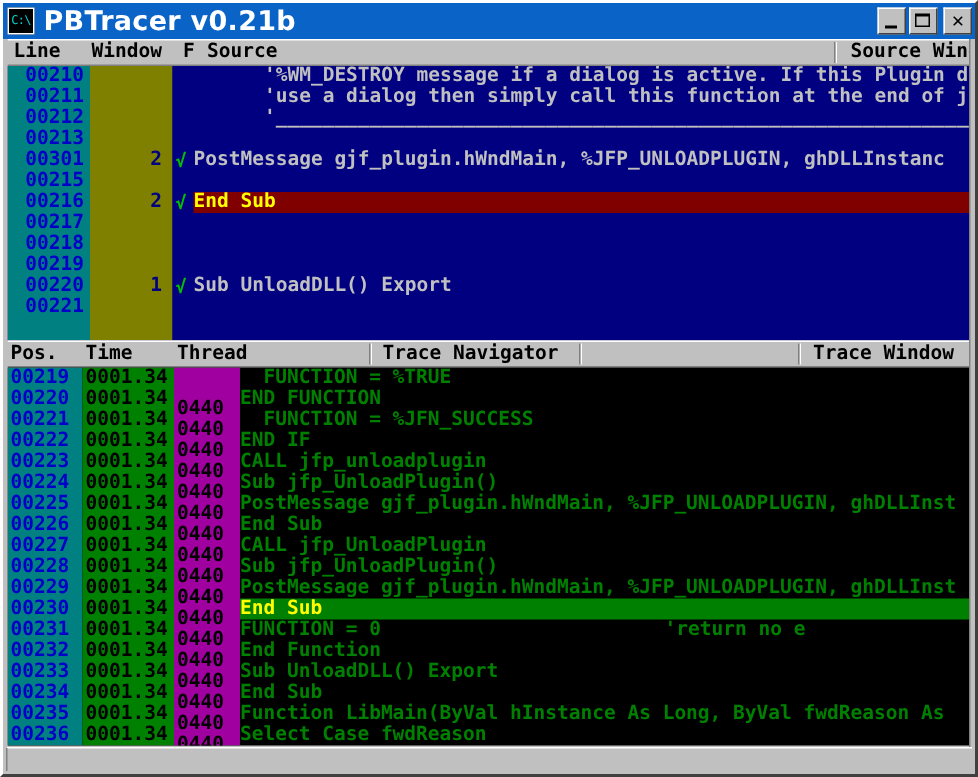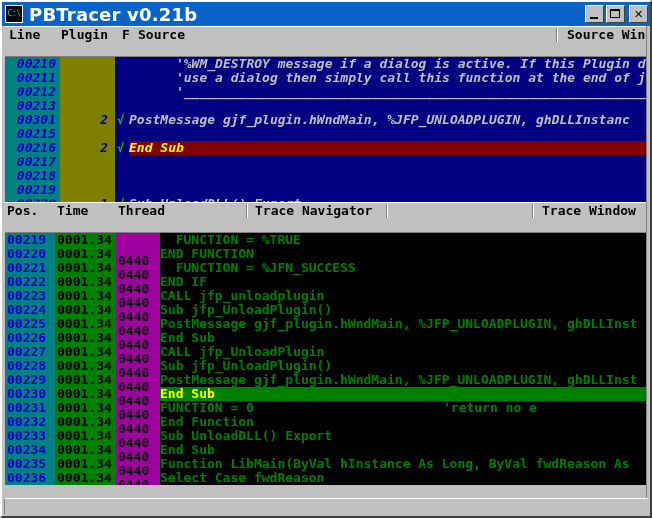--- a/index.html
+++ b/index.html
@@ -109,21 +109,21 @@
   }
   #btn-close::after {
     content: "\2715";
     left: 4px;
     top: 3px;
     font-size: 11px;
   }
 
   
   .header-bar {
-    height: 31px;
+    height: 18px;
     background: #c0c0c0;
     border-top: 1px solid #ffffff;
     border-bottom: 1px solid #808080;
     box-sizing: border-box;
     position: relative;
     overflow: hidden;
   }
   .header-bar .hcell {
     position: absolute;
     top: 0px;
@@ -140,24 +140,23 @@
     width: 2px;
     height: 14px;
     border-left: 1px solid #808080;
     border-right: 1px solid #ffffff;
     box-sizing: border-box;
   }
 
   
   #source-pane {
     position: relative;
-    height: 145px;
+    height: 183px;
     background: #000080;
     overflow: hidden;
-    font-style: italic;
   }
   #source-col-line {
     position: absolute;
     left: 0; top: 0;
     width: 55px; height: 100%;
     background: #008080;
   }
   #source-col-count {
     position: absolute;
     left: 55px; top: 0;
@@ -330,21 +329,21 @@
     <div class="win-btn" id="btn-close"></div>
   </div>
 
   <div id="pane-edge-left"></div>
   <div id="pane-edge-right"></div>
 
   <div id="client-area">
 
     <div class="header-bar" id="source-header">
       <div class="hcell" style="left:4px;">Line</div>
-      <div class="hcell" style="left:56px;">Plugin</div>
+      <div class="hcell" style="left:56px;">Window</div>
       <div class="hcell" style="left:117px;">F</div>
       <div class="hcell" style="left:133px;">Source</div>
       <div class="hsep" style="left:551px;"></div>
       <div class="hcell" style="left:562px;">Source Window</div>
     </div>
 
     <div id="source-pane">
       <div id="source-col-line"></div>
       <div id="source-col-count"></div>
       <div id="source-col-flag"></div>

